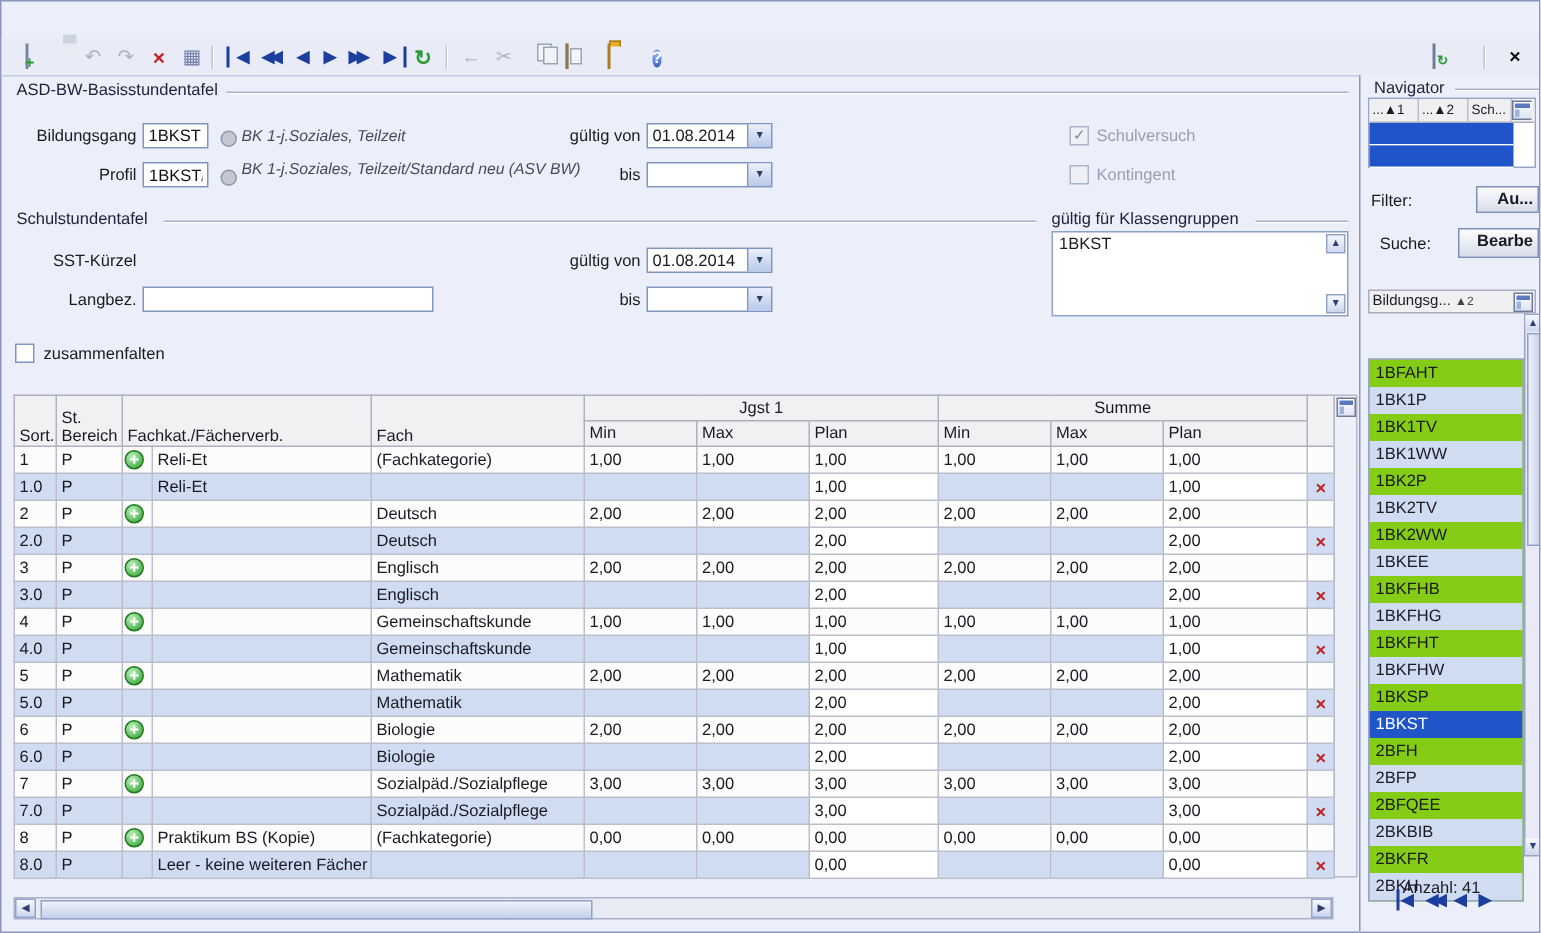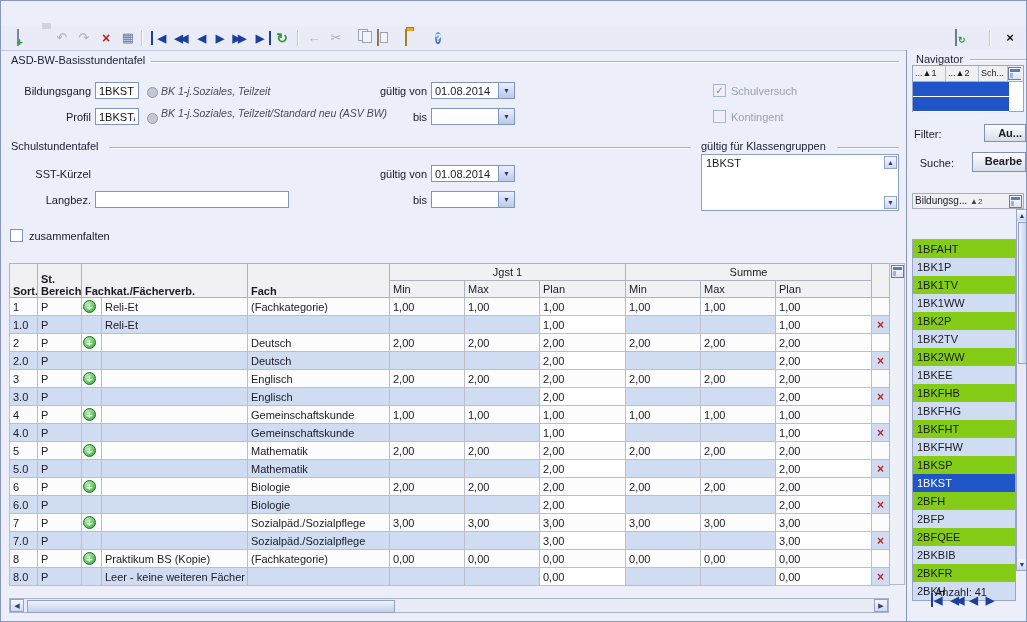--- a/index.html
+++ b/index.html
@@ -54,21 +54,21 @@
   .cb.disabled{background:#eef0f6;border-color:#aab4cc;}
   .dimlbl{color:#9aa0b0;}
   .kgbox{position:absolute;background:#fff;border:1px solid #8aa0c8;box-sizing:border-box;}
   .kg-it{height:16px;line-height:16px;padding-left:4px;}
   .sb-btn{position:absolute;background:linear-gradient(#f6f8fd,#cdd7ee);border:1px solid #93a2c8;box-sizing:border-box;text-align:center;color:#30406e;font-size:7px;line-height:11px;}
 
   
   .grid{position:absolute;left:8px;top:262px;width:880px;border-collapse:collapse;table-layout:fixed;font-size:11px;}
   .grid th{background:#f1f1f4;border:1px solid #aeb1bf;font-weight:normal;text-align:left;padding:0 3px;height:16px;overflow:hidden;white-space:nowrap;}
   .grid th.center{text-align:center;}
-  .grid th.vb{vertical-align:bottom;line-height:12px;font-weight:bold;}
+  .grid th.vb{vertical-align:bottom;line-height:12px;}
   .grid td{border:1px solid #bcbfca;padding:0 3px;height:17px;overflow:hidden;white-space:nowrap;}
   .grid tr.main td{background:#fcfcfd;}
   .grid tr.sub td{background:#cfdcf2;}
   .grid tr.sub td.editable{background:#fff;}
   .grid td.c-del{background:#eef0f8;text-align:center;padding:0;}
   .grid td.c-btn{padding:0 1px;}
   .plus{display:inline-block;width:13px;height:13px;border-radius:50%;background:radial-gradient(circle at 35% 30%,#b9f0b9,#2f9e2f);color:#fff;font-size:11px;line-height:12px;font-weight:bold;text-align:center;border:1px solid #1d7a1d;box-sizing:border-box;vertical-align:middle;}
   .delx{color:#c42222;font-weight:bold;font-size:12px;}
   .vstrip{position:absolute;left:888px;top:262px;width:16px;height:322px;background:#eef0f8;border:1px solid #b4b8c8;box-sizing:border-box;}
   .gicon{width:13px;height:13px;border:1px solid #707a98;background:linear-gradient(#fff,#dde3f2);position:relative;box-sizing:border-box;}

